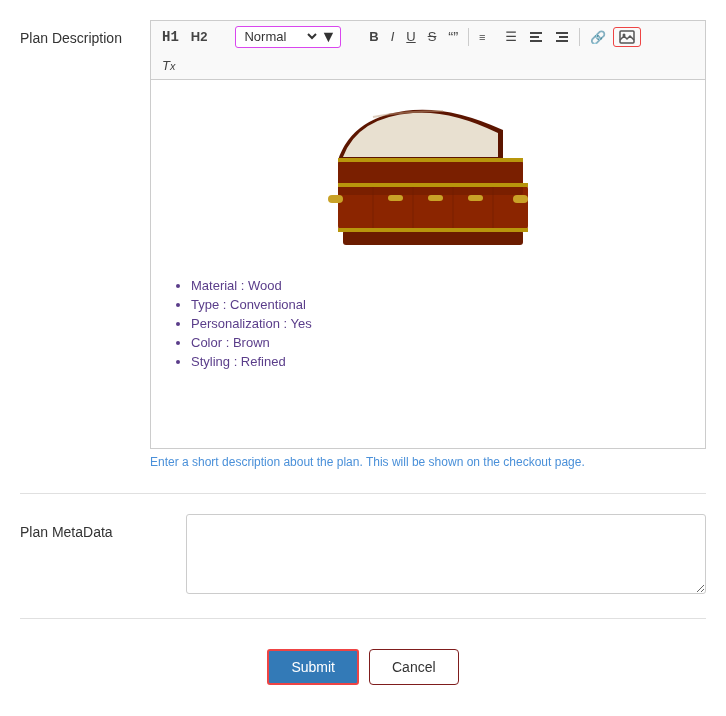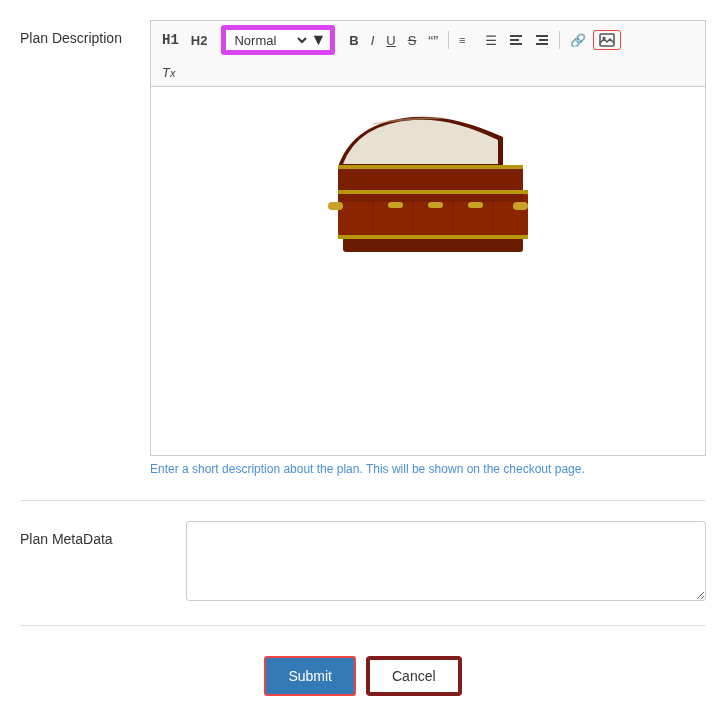--- a/index.html
+++ b/index.html
@@ -60,25 +60,25 @@
     .toolbar-btn.h1 { font-weight: bold; font-size: 14px; font-family: Liberation Mono, monospace; }
     .toolbar-btn.h2 { font-weight: bold; font-size: 13px; }
     .toolbar-btn.bold { font-weight: bold; }
     .toolbar-btn.italic { font-style: italic; }
     .toolbar-btn.underline { text-decoration: underline; }
     .toolbar-btn.strike { text-decoration: line-through; }
 
     .toolbar-select-wrap {
       display: inline-flex;
       align-items: center;
-      border: 5px solid #d946ef;
+      border: 1px solid #d946ef;
       border-radius: 3px;
       background: #fff;
       padding: 1px 4px;
-      margin: 0 7px;
+      margin: 0 21px;
     }
     .toolbar-select {
       border: none;
       background: transparent;
       font-size: 13px;
       outline: none;
       cursor: pointer;
       color: #333;
     }
 
@@ -187,21 +187,21 @@
       border: 2px solid #e44;
       padding: 8px 22px;
       font-size: 14px;
       border-radius: 3px;
       cursor: pointer;
     }
 
     .btn-cancel {
       background: #fff;
       color: #333;
-      border: 4px solid #7f1d1d;
+      border: 1px solid #7f1d1d;
       padding: 8px 22px;
       font-size: 14px;
       border-radius: 4px;
       cursor: pointer;
     }
   </style>
 </head>
 <body>
 
 <div class="form-row">
@@ -306,20 +306,27 @@
 
           <line x1="60" y1="92" x2="60" y2="133" stroke="#6B1C00" stroke-width="1" opacity="0.5"></line>
           <line x1="100" y1="92" x2="100" y2="133" stroke="#6B1C00" stroke-width="1" opacity="0.5"></line>
           <line x1="140" y1="92" x2="140" y2="133" stroke="#6B1C00" stroke-width="1" opacity="0.5"></line>
           <line x1="180" y1="92" x2="180" y2="133" stroke="#6B1C00" stroke-width="1" opacity="0.5"></line>
 
           <path d="M60,22 Q90,16 130,16" stroke="#c0a080" stroke-width="2" fill="none" opacity="0.5"></path>
         </svg>
       </div>
 
+      <ul class="editor-list">
+        <li>Material : Wood</li>
+        <li>Type : Conventional</li>
+        <li>Personalization : Yes</li>
+        <li>Color : Brown</li>
+        <li>Styling : Refined</li>
+      </ul>
     </div>
 
     <p class="hint-text">
       <span>Enter a short description about the plan.</span>
       <span style="color:#4a90d9;"> This will be shown on the checkout page.</span>
     </p>
   </div>
 </div>
 
 <div class="metadata-row">

